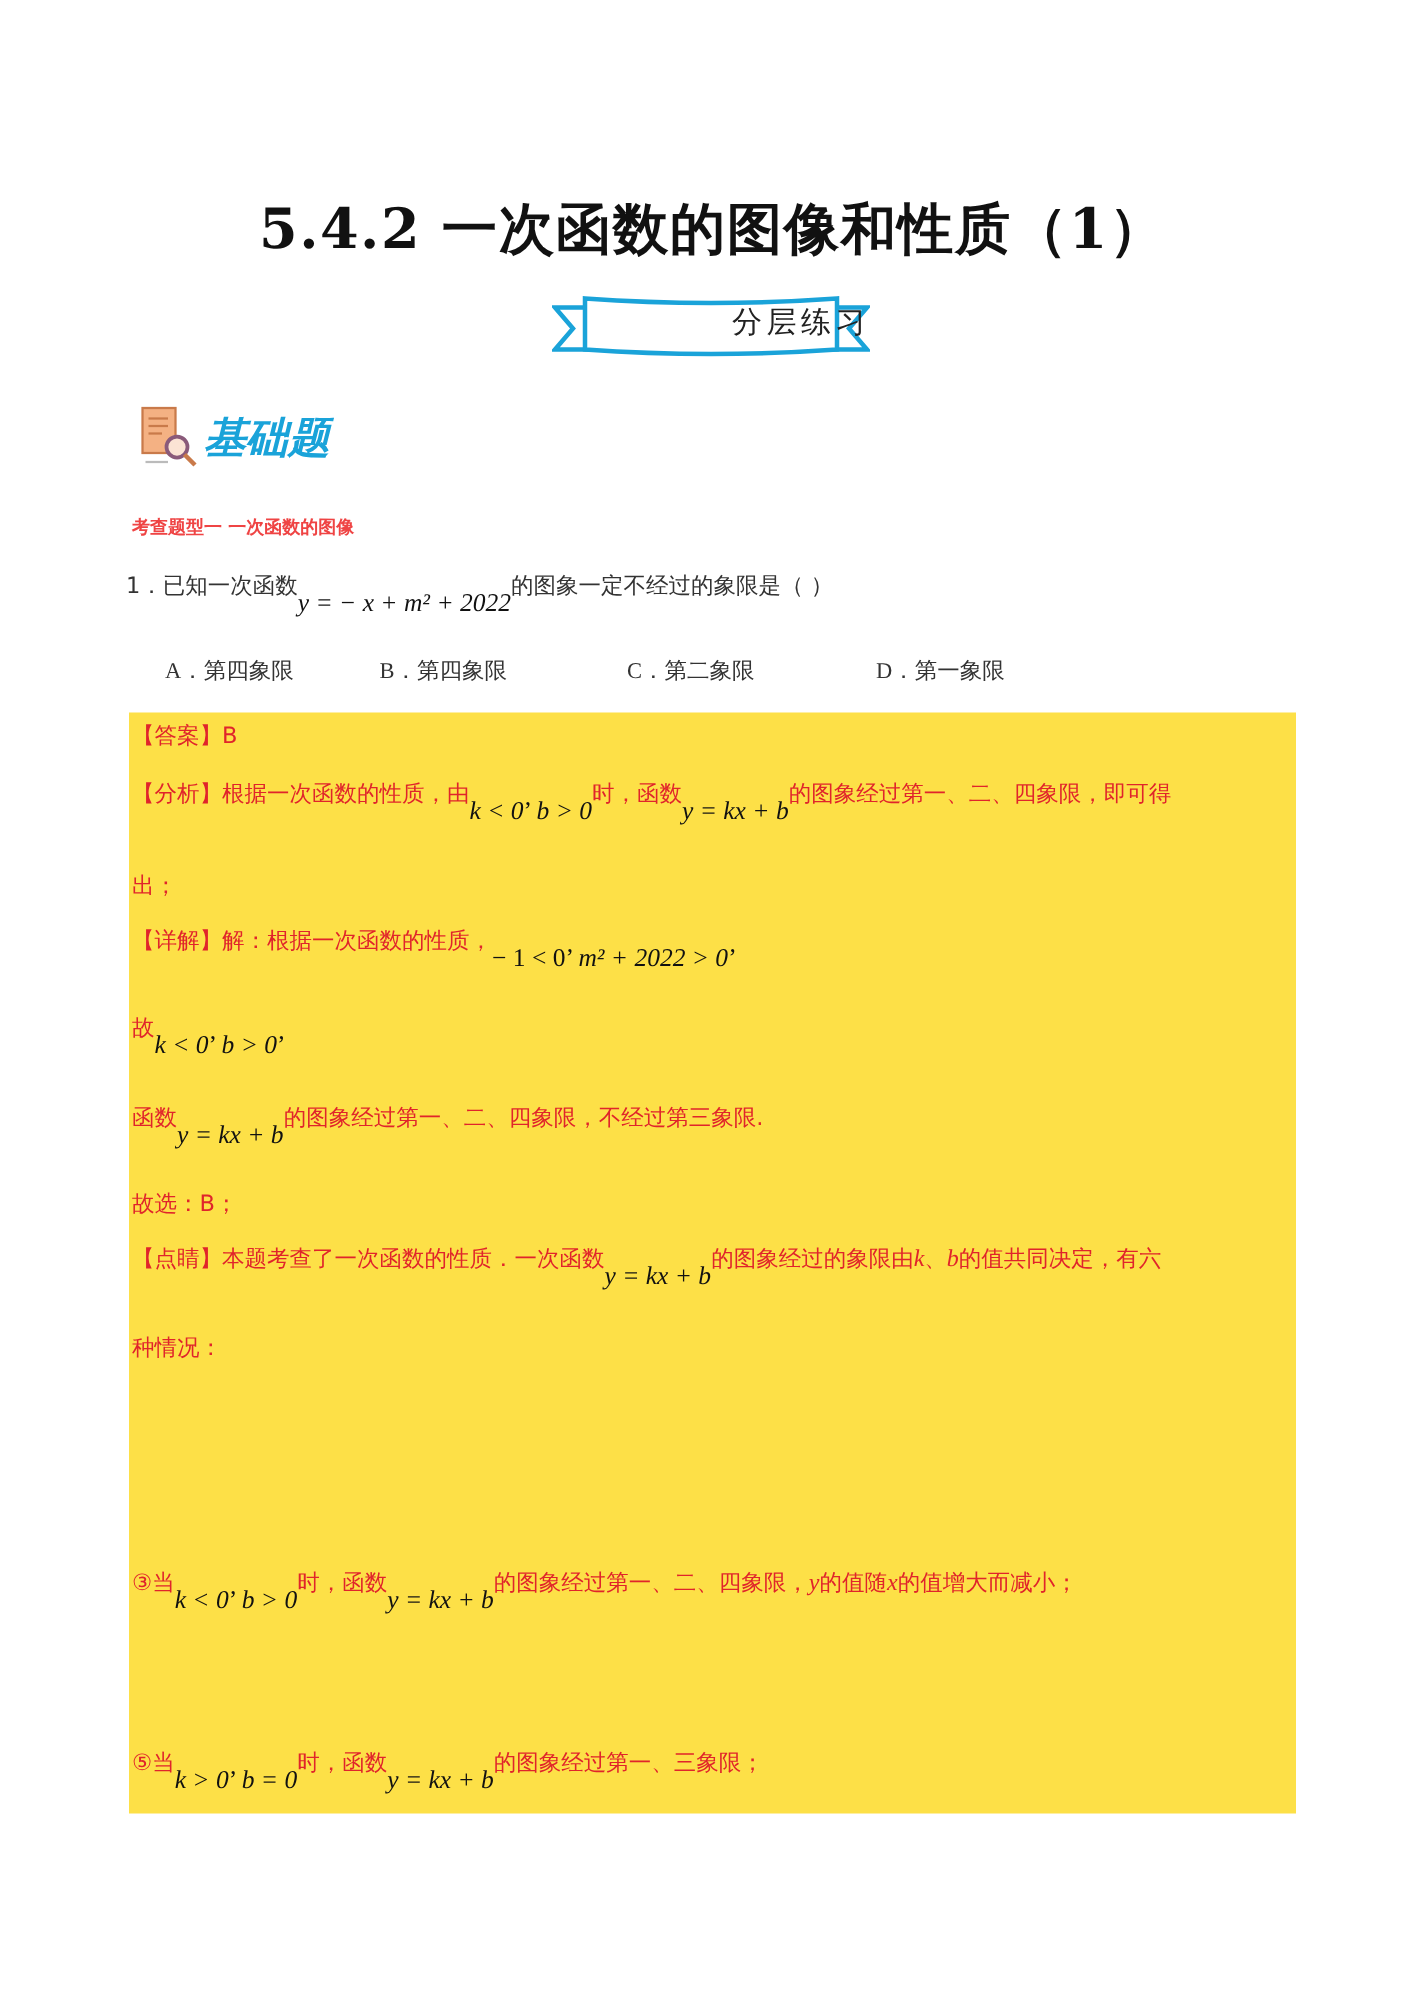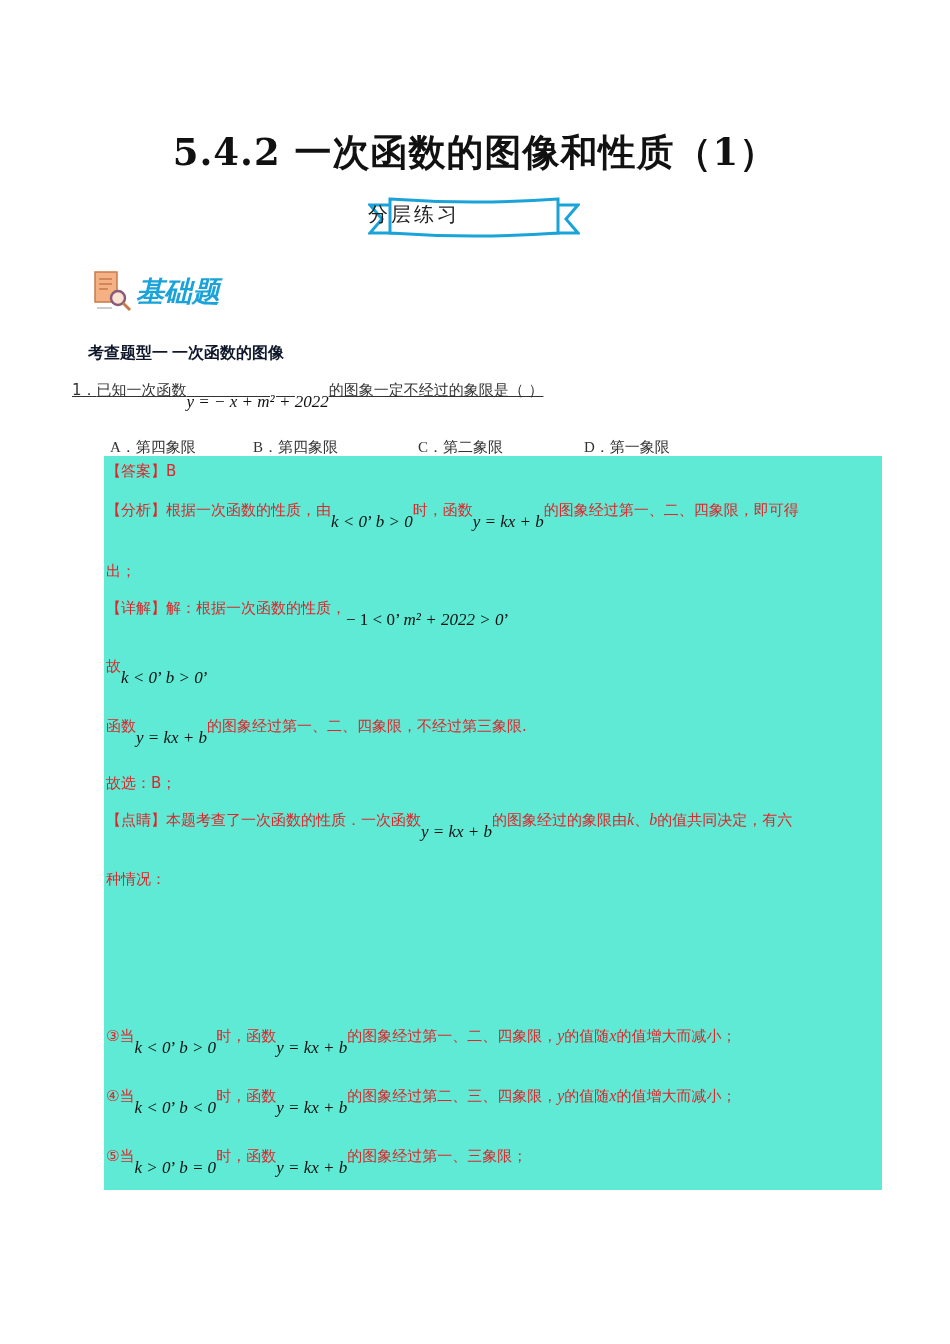--- a/index.html
+++ b/index.html
@@ -3,33 +3,33 @@
   <meta charset="utf-8">
   <style>
     html, body { margin: 0; padding: 0; background: #ffffff; }
     body { width: 950px; height: 1344px; position: relative; overflow: hidden;
            font-family: "DejaVu Sans", "Liberation Sans", sans-serif; color: #1a1a1a; }
     .title { position: absolute; top: 128px; left: 0; width: 950px; text-align: center;
              font-family: "DejaVu Serif", "Liberation Serif", serif; font-weight: bold;
              font-size: 37px; letter-spacing: 1px; color: #111; }
     .ribbon { position: absolute; left: 368px; top: 193px; width: 212px; height: 50px; }
     .ribbon svg { position: absolute; left: 0; top: 0; }
-    .ribbon-text { position: absolute; left: 0; top: 8px; width: 212px; text-align: left;
+    .ribbon-text { position: absolute; left: 0; top: 8px; width: 212px; text-align: right;
                    font-size: 20px; color: #222; letter-spacing: 3px; font-family: "DejaVu Serif", serif; }
     .basic-head { position: absolute; left: 92px; top: 270px; height: 44px; display: flex; align-items: center; }
     .basic-icon { width: 42px; height: 44px; position: relative; }
     .basic-label { font-size: 28px; color: #1aa3d9; font-weight: bold; margin-left: 2px;
                    font-family: "DejaVu Serif", serif; font-style: italic; }
-    .section-title { position: absolute; left: 88px; top: 343px; font-size: 16px; font-weight: bold; color: #0f172a; font-family: Liberation Serif, serif; }
-    .q-line { position: absolute; left: 72px; top: 380px; font-size: 15px; color: #333; white-space: nowrap; text-decoration: underline; }
+    .section-title { position: absolute; left: 88px; top: 343px; font-size: 12px; font-weight: bold; color: #ef4444; }
+    .q-line { position: absolute; left: 84px; top: 380px; font-size: 15px; color: #333; white-space: nowrap; }
     .math { font-family: "Liberation Serif", "DejaVu Serif", serif; font-size: 17px; color: #111; }
     .low { position: relative; top: 12px; }
     .options { position: absolute; top: 438px; left: 110px; font-size: 15px; color: #333; }
     .opt { position: absolute; white-space: nowrap; font-family: Liberation Serif, serif; }
-    .answer-box { position: absolute; left: 86px; top: 456px; width: 778px; height: 734px; background: #5eead4; margin-left: 18px; }
+    .answer-box { position: absolute; left: 86px; top: 475px; width: 778px; height: 734px; background: #fde047; }
     .line { position: absolute; left: 2px; white-space: nowrap; font-size: 15px; color: #e0242b; }
     .mathred i { color: #e0242b; font-family: "Liberation Serif", serif; font-style: italic; font-size: 16px; }
   </style>
 </head>
 <body>
 
 <div class="title">5.4.2  一次函数的图像和性质（1）</div>
 
 <div class="ribbon">
   <svg width="212" height="50" viewBox="0 0 212 50">
@@ -90,19 +90,16 @@
   <div class="line" style="top:318px">故选：B；</div>
 
   <div class="line" style="top:354px">
     <span>【点睛】</span><span>本题考查了一次函数的性质．一次函数</span><span class="math low" style="font-style:italic">y = kx + b</span><span>的图象经过的象限由</span><span class="mathred"><i>k</i></span><span>、</span><span class="mathred"><i>b</i></span><span>的值共同决定，有六</span>
   </div>
   <div class="line" style="top:414px">种情况：</div>
 
   <div class="line" style="top:570px">
     <span>③当</span><span class="math low" style="font-style:italic">k &lt; 0</span><span class="math low">’ </span><span class="math low" style="font-style:italic">b &gt; 0</span><span>时，函数</span><span class="math low" style="font-style:italic">y = kx + b</span><span>的图象经过第一、二、四象限，</span><span class="mathred"><i>y</i></span><span>的值随</span><span class="mathred"><i>x</i></span><span>的值增大而减小；</span>
   </div>
-  <div class="line" style="top:630px">
-    <span>④当</span><span class="math low" style="font-style:italic">k &lt; 0</span><span class="math low">’ </span><span class="math low" style="font-style:italic">b &lt; 0</span><span>时，函数</span><span class="math low" style="font-style:italic">y = kx + b</span><span>的图象经过第二、三、四象限，</span><span class="mathred"><i>y</i></span><span>的值随</span><span class="mathred"><i>x</i></span><span>的值增大而减小；</span>
-  </div>
   <div class="line" style="top:690px">
     <span>⑤当</span><span class="math low" style="font-style:italic">k &gt; 0</span><span class="math low">’ </span><span class="math low" style="font-style:italic">b = 0</span><span>时，函数</span><span class="math low" style="font-style:italic">y = kx + b</span><span>的图象经过第一、三象限；</span>
   </div>
 </div>
 
 </body></html>

